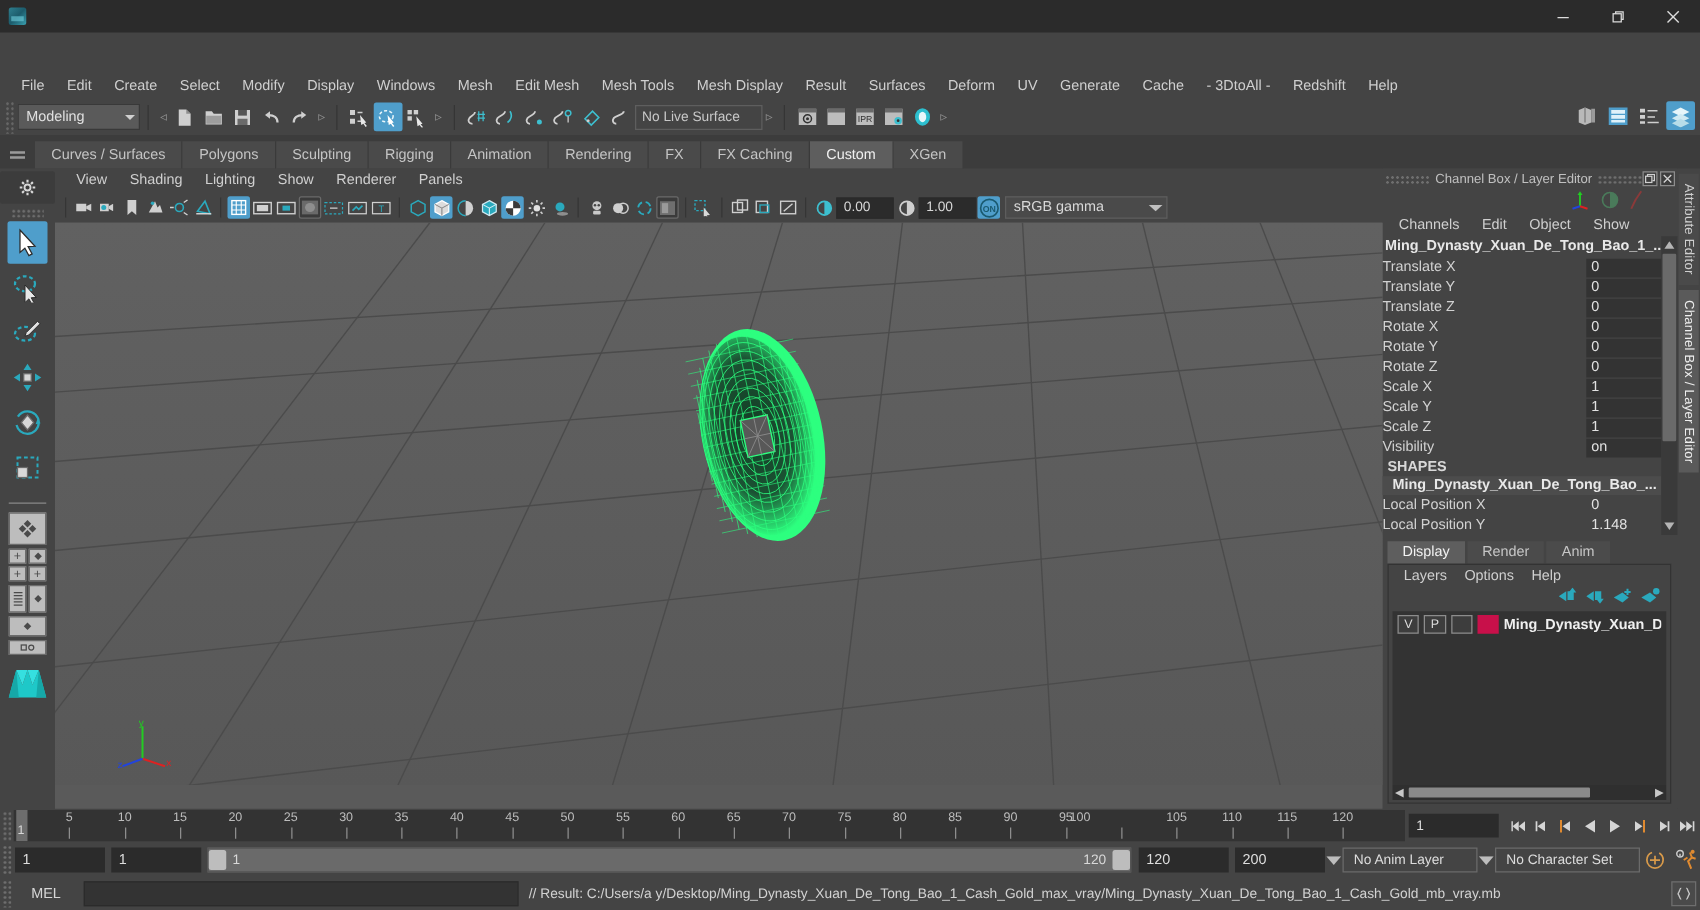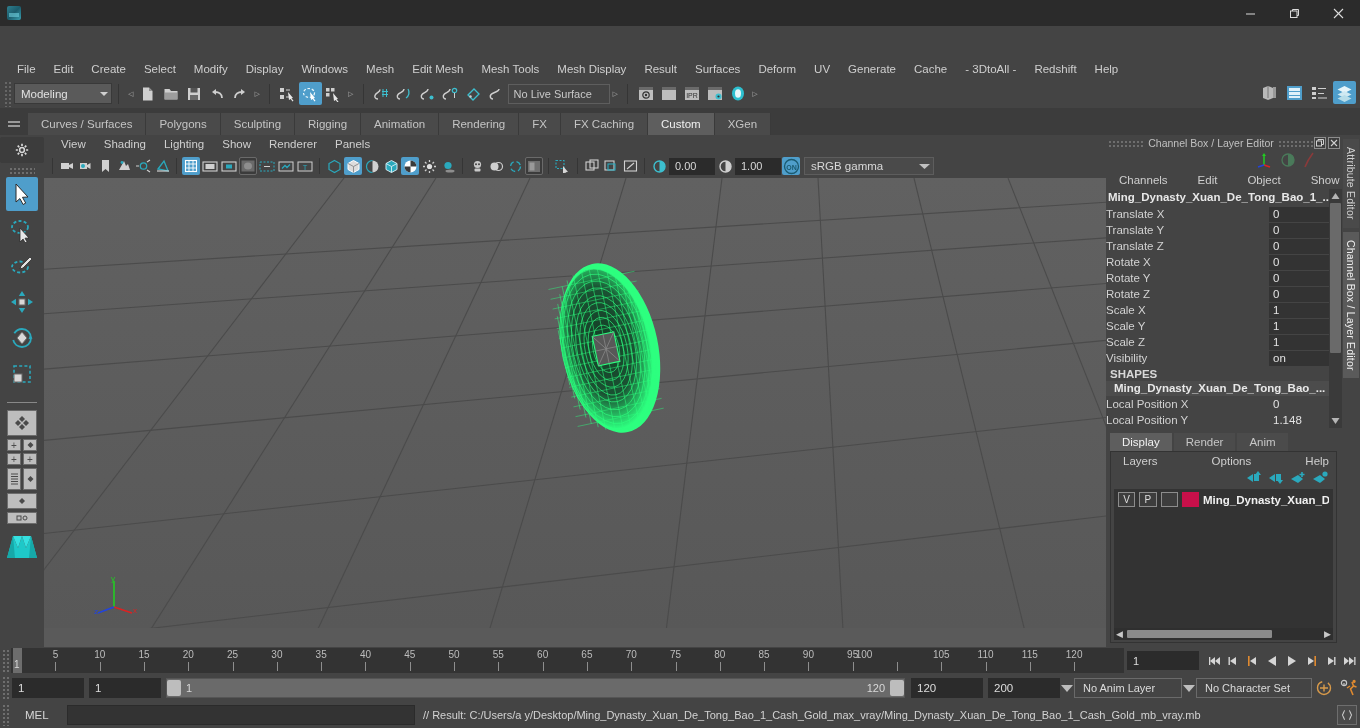--- a/index.html
+++ b/index.html
@@ -93,38 +93,38 @@
   .axis-gizmo{position:absolute;left:50px;bottom:26px;}
 
   
   .rightpanel{width:236px;flex:0 0 236px;background:#444;display:flex;flex-direction:column;}
   .rp-head{height:16px;display:flex;align-items:center;background:#444;position:relative;padding:0 2px;}
   .rp-dots{width:36px;height:7px;background-image:radial-gradient(circle,#6e6e6e 1px,transparent 1.2px);background-size:4px 4px;}
   .rp-title{flex:1;text-align:center;font-size:10.5px;color:#c0c0c0;}
   .rp-icons{display:flex;gap:2px;}
   .rp-ic{width:12px;height:12px;border:1px solid #8d8d8d;background:#3d3d3d;display:flex;align-items:center;justify-content:center;font-size:8px;color:#d0d0d0;}
   .cb-toolrow{height:20px;display:flex;align-items:center;justify-content:flex-end;gap:6px;padding-right:26px;}
-  .cb-menu{height:18px;display:flex;align-items:center;gap:16px;padding-left:6px;}
+  .cb-menu{height:18px;display:flex;align-items:center;gap:4px;padding-left:6px;}
   .cb-menu span{padding:0 7px;font-size:11.5px;color:#cfcfcf;}
   .cb-objname{font-size:11.5px;color:#e8e8e8;font-weight:bold;padding:2px 0 3px 2px;white-space:nowrap;overflow:hidden;}
   .cb-rows{position:relative;}
   .cb-row{display:flex;height:16px;align-items:center;}
   .cb-lbl{flex:1;padding-right:5px;font-size:11.5px;color:#d2d2d2;white-space:nowrap;}
   .cb-val{width:60px;height:15px;background:#333333;color:#e2e2e2;font-size:11.5px;display:flex;align-items:center;padding-left:4px;}
   .cb-section{font-size:11.5px;color:#d8d8d8;padding:2px 0 1px 4px;font-weight:bold;}
   .cb-shapename{font-size:11.5px;color:#e8e8e8;font-weight:bold;padding:1px 0 2px 8px;background:#4c4c4c;white-space:nowrap;overflow:hidden;}
   .cb-scroll{position:absolute;right:0;top:0;width:13px;height:100%;background:#3a3a3a;}
   .cb-thumb{position:absolute;right:1px;width:11px;background:#6a6a6a;border-radius:1px;}
   .cb-arrow{position:absolute;right:1px;width:11px;height:11px;display:flex;align-items:center;justify-content:center;}
 
   .layertabs{display:flex;height:20px;align-items:flex-end;padding-left:4px;margin-top:3px;}
   .ltab{height:18px;padding:0 12px;line-height:18px;font-size:11.5px;background:#4b4b4b;color:#c6c6c6;margin-right:2px;}
   .ltab.active{background:#5e5e5e;color:#f2f2f2;}
   .layerbox{flex:1 1 auto;margin:0 5px 4px 4px;background:#444;border:1px solid #333;display:flex;flex-direction:column;min-height:0;}
-  .layer-menu{height:17px;display:flex;align-items:center;padding-left:5px;justify-content:space-between;}
+  .layer-menu{height:17px;display:flex;align-items:center;padding-left:5px;}
   .layer-menu span{padding:0 7px;font-size:11.5px;color:#cfcfcf;}
   .layer-icons{height:18px;display:flex;align-items:center;justify-content:flex-end;gap:7px;padding-right:8px;}
   .layer-list{flex:1 1 auto;background:#333;margin:2px 3px 0;overflow:hidden;position:relative;}
   .layer-item{display:flex;align-items:center;gap:4px;padding:3px 4px;}
   .lbtn{width:19px;height:15px;border:1px solid #8c8c8c;background:#3d3d3d;color:#ddd;font-size:10px;
        display:flex;align-items:center;justify-content:center;}
   .lswatch{width:19px;height:15px;}
   .layer-name{font-size:11.5px;color:#f0f0f0;font-weight:bold;white-space:nowrap;overflow:hidden;}
   .layer-hsb{height:12px;margin:0 3px 2px;background:#2f2f2f;display:flex;align-items:center;justify-content:space-between;padding:0 2px;}
   .layer-hsb .bar{height:8px;background:#8a8a8a;border-radius:1px;flex:0 0 145px;margin-left:4px;}

